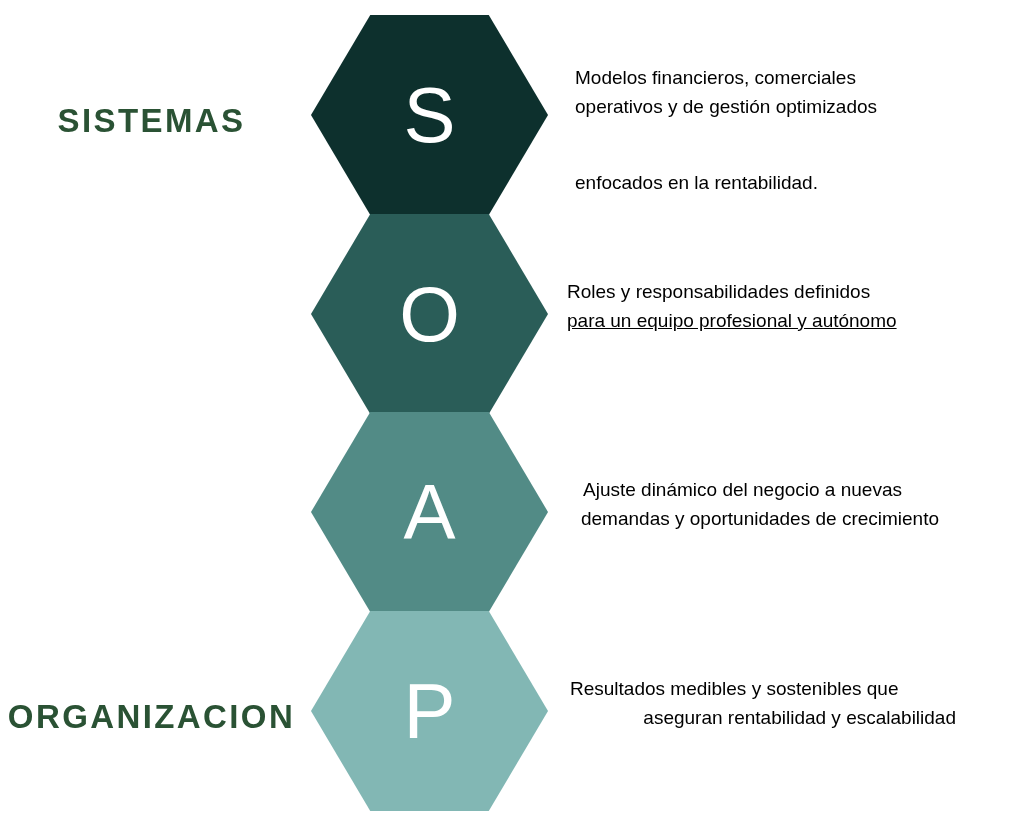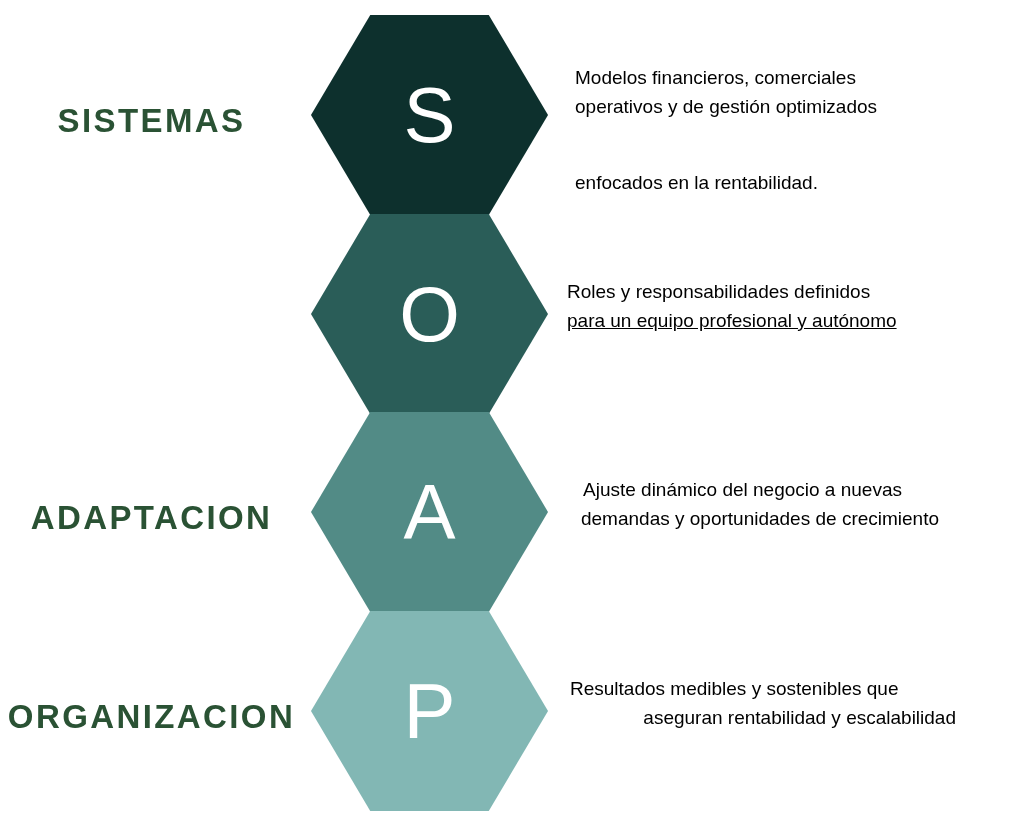--- a/index.html
+++ b/index.html
@@ -99,21 +99,20 @@
       <span class="hex-letter">O</span>
     </div>
 
     <div class="row-desc justify-all" style="left:567px; top:63px; width:390px;">
       <span style="text-align:justify;">Roles y responsabilidades definidos</span>
       <span style="text-align:left;text-decoration:underline;">para un equipo profesional y autónomo</span>
     </div>
   </div>
 
   <div class="row" style="top:412px;">
-    <div class="row-label" style="top:89px;">ADAPTACION</div>
 
     <div class="hex" style="background:#528b86;">
       <span class="hex-letter">A</span>
     </div>
 
     <div class="row-desc justify-all" style="left:563px; top:63px; width:394px;">
       <span style="text-align:justify;margin-left:20px;">Ajuste dinámico del negocio a nuevas</span>
       <span style="text-align:center;">demandas y oportunidades de crecimiento</span>
     </div>
   </div>

